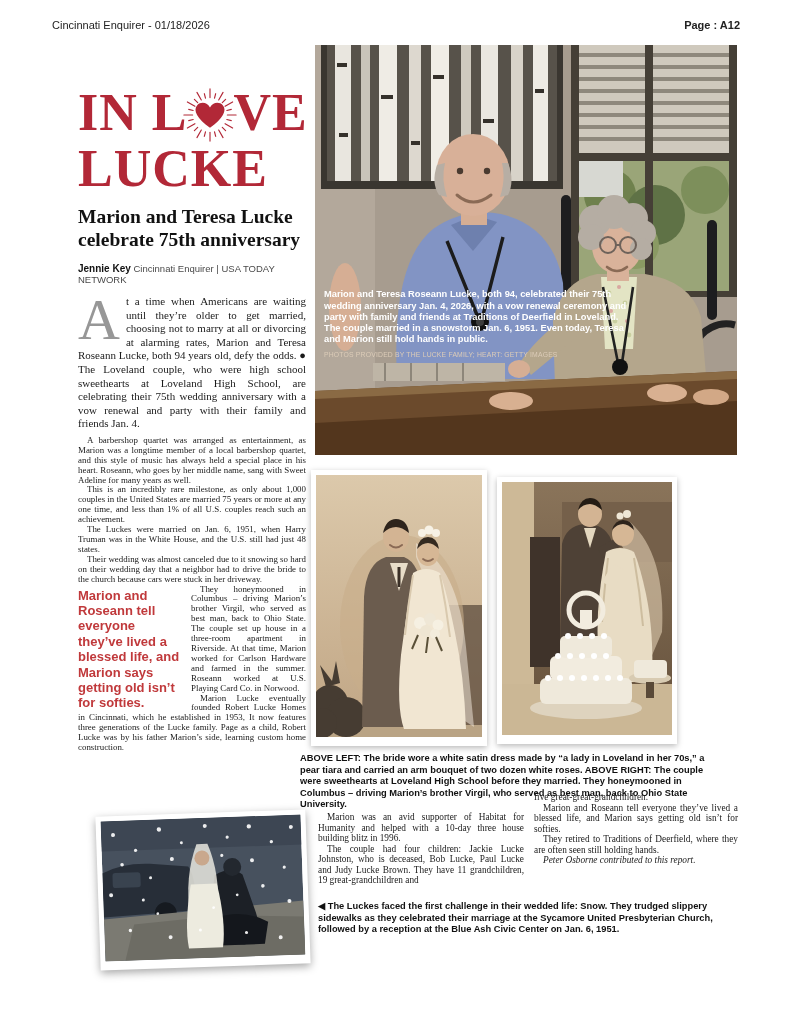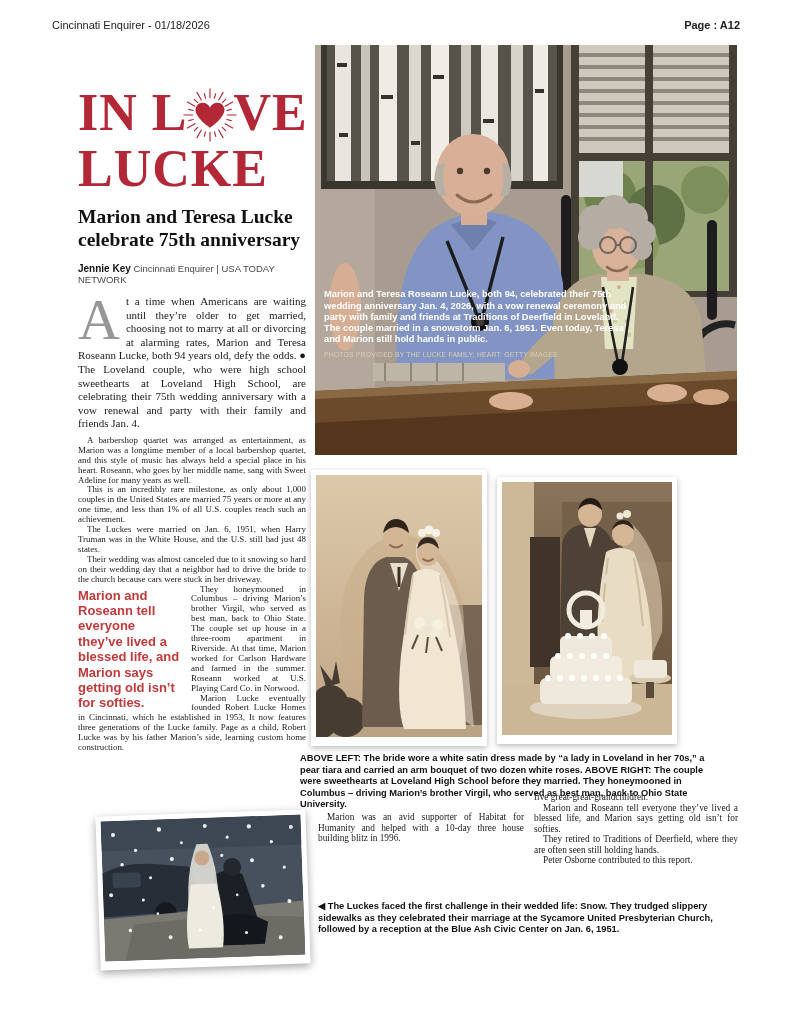--- a/index.html
+++ b/index.html
@@ -35,21 +35,21 @@
   #wed-left{left:311px;top:470px;}
   #wed-right{left:497px;top:477px;}
   #snow-photo{left:98px;top:813px;transform:rotate(-2deg);box-shadow:0 3px 8px rgba(0,0,0,.35);}
   .photo-caption{font-family:"Liberation Sans",sans-serif;font-weight:bold;font-size:9.3px;line-height:11.6px;color:#111;}
   #wed-caption{left:300px;top:753px;width:424px;}
   #bt-caption{left:318px;top:901px;width:424px;}
   
   .bt-col{font-size:9.3px;line-height:10.5px;text-align:justify;}
   .bt-col p{margin:0;text-indent:9px;}
   .bt-col p.noindent{text-indent:0;}
-  .bt-col p.contrib{}
+  .bt-col p.contrib{font-style:italic;}
   #bt-col1{left:318px;top:812px;width:206px;}
   #bt-col2{left:534px;top:792px;width:204px;}
   
   .ftr{position:absolute;top:1035px;font-family:Liberation Mono, monospace;font-size:10px;color:#222;}
   #footer-left{left:52px;}
   #footer-right{right:51px;}
   #footer-right .brand{font-weight:bold;}
 </style>
 </head>
 <body>
@@ -353,20 +353,21 @@
       <ellipse cx="148" cy="196" rx="21" ry="6" fill="#d8cbb2"></ellipse>
       <rect x="132" y="178" width="33" height="18" rx="4" fill="#efe9db"></rect>
       <rect x="144" y="200" width="8" height="16" fill="#5a4a38"></rect>
     </svg>
   </div>
 
   <div id="wed-caption" class="abs photo-caption">ABOVE LEFT: The bride wore a white satin dress made by “a lady in Loveland in her 70s,” a pear tiara and carried an arm bouquet of two dozen white roses. ABOVE RIGHT: The couple were sweethearts at Loveland High School before they married. They honeymooned in Columbus – driving Marion’s brother Virgil, who served as best man, back to Ohio State University.</div>
 
   <div id="bt-col1" class="abs bt-col">
     <p>Marion was an avid supporter of Habitat for Humanity and helped with a 10-day three house building blitz in 1996.</p>
+    <p>The couple had four children: Jackie Lucke Johnston, who is deceased, Bob Lucke, Paul Lucke and Judy Lucke Brown. They have 11 grandchildren, 19 great-grandchildren and</p>
   </div>
   <div id="bt-col2" class="abs bt-col">
     <p class="noindent">five great-great-grandchildren.</p>
     <p>Marion and Roseann tell everyone they’ve lived a blessed life, and Marion says getting old isn’t for softies.</p>
     <p>They retired to Traditions of Deerfield, where they are often seen still holding hands.</p>
     <p class="contrib">Peter Osborne contributed to this report.</p>
   </div>
 
   <div id="bt-caption" class="abs photo-caption">
     <span>◀</span>

